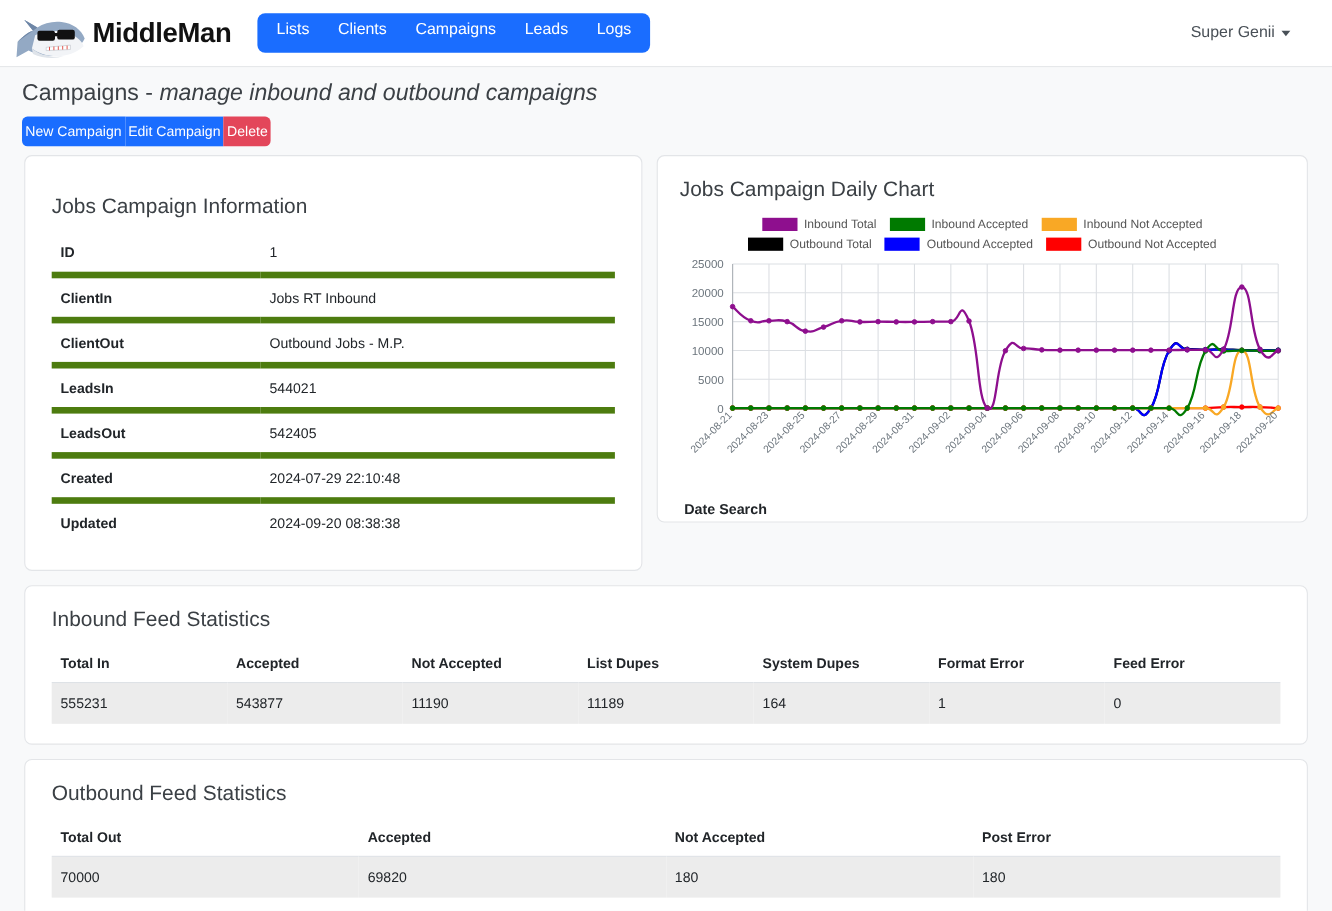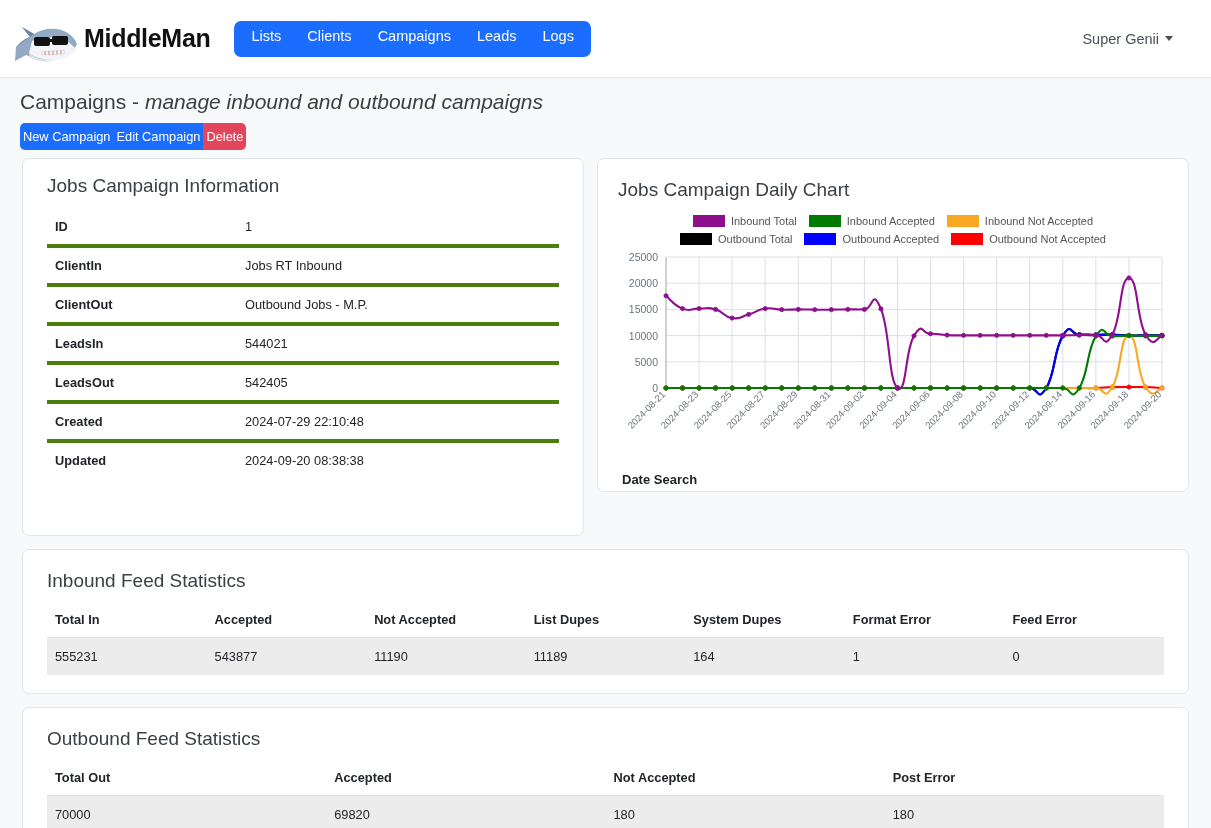--- a/index.html
+++ b/index.html
@@ -7,21 +7,21 @@
   body {
     width:1211px; height:828px;
     background:#f8f9fa;
     font-family:"Liberation Sans", sans-serif;
     color:#212529;
     overflow:hidden;
   }
 
   
   .navbar {
-    height:78px; background:#ffffff;
+    height:61px; background:#ffffff;
     display:flex; align-items:center;
     padding:0 14px 0 12px;
     border-bottom:1px solid #e6e8ea;
     position:relative;
   }
   .brand { display:flex; align-items:center; gap:4px; }
   .brand-logo { width:68px; height:56px; display:block; }
   .brand-name {
     font-size:25px; font-weight:bold; letter-spacing:-0.3px;
     color:#111; font-family:"Liberation Sans", sans-serif;
@@ -62,31 +62,31 @@
   .btn-primary { background:#1a6dff; }
   .btn-danger  { background:#e3465a; }
   .btn:first-child { border-top-left-radius:5px; border-bottom-left-radius:5px; }
   .btn:last-child  { border-top-right-radius:5px; border-bottom-right-radius:5px; }
 
   
   .row-cards { display:flex; gap:13px; padding:8px 22px 0 22px; }
   .card {
     background:#fff; border:1px solid #e3e5e8; border-radius:7px;
   }
-  .card-left  { width:580px; height:378px; padding:16px 24px; }
+  .card-left  { width:580px; height:378px; padding:36px 24px; }
   .card-right { width:594px; height:334px; padding:20px 20px; }
   .card-title {
     font-size:19px; font-weight:400; color:#3b4045; margin-bottom:12px;
   }
 
   
   table.info { width:100%; border-collapse:collapse; }
   table.info td {
     padding:10px 0 10px 8px; font-size:12.8px;
-    border-top:4px solid #4d7c0f;
+    border-top:6px solid #4d7c0f;
   }
   table.info tr:first-child td { border-top:none; }
   table.info td.k { font-weight:bold; width:190px; }
   table.info td.v { color:#212529; }
 
   
   .chart-wrap { width:100%; }
   .legend {
     display:flex; flex-wrap:wrap; justify-content:center;
     gap:6px 12px; padding:2px 0 6px 0; max-width:500px; margin:0 auto;

